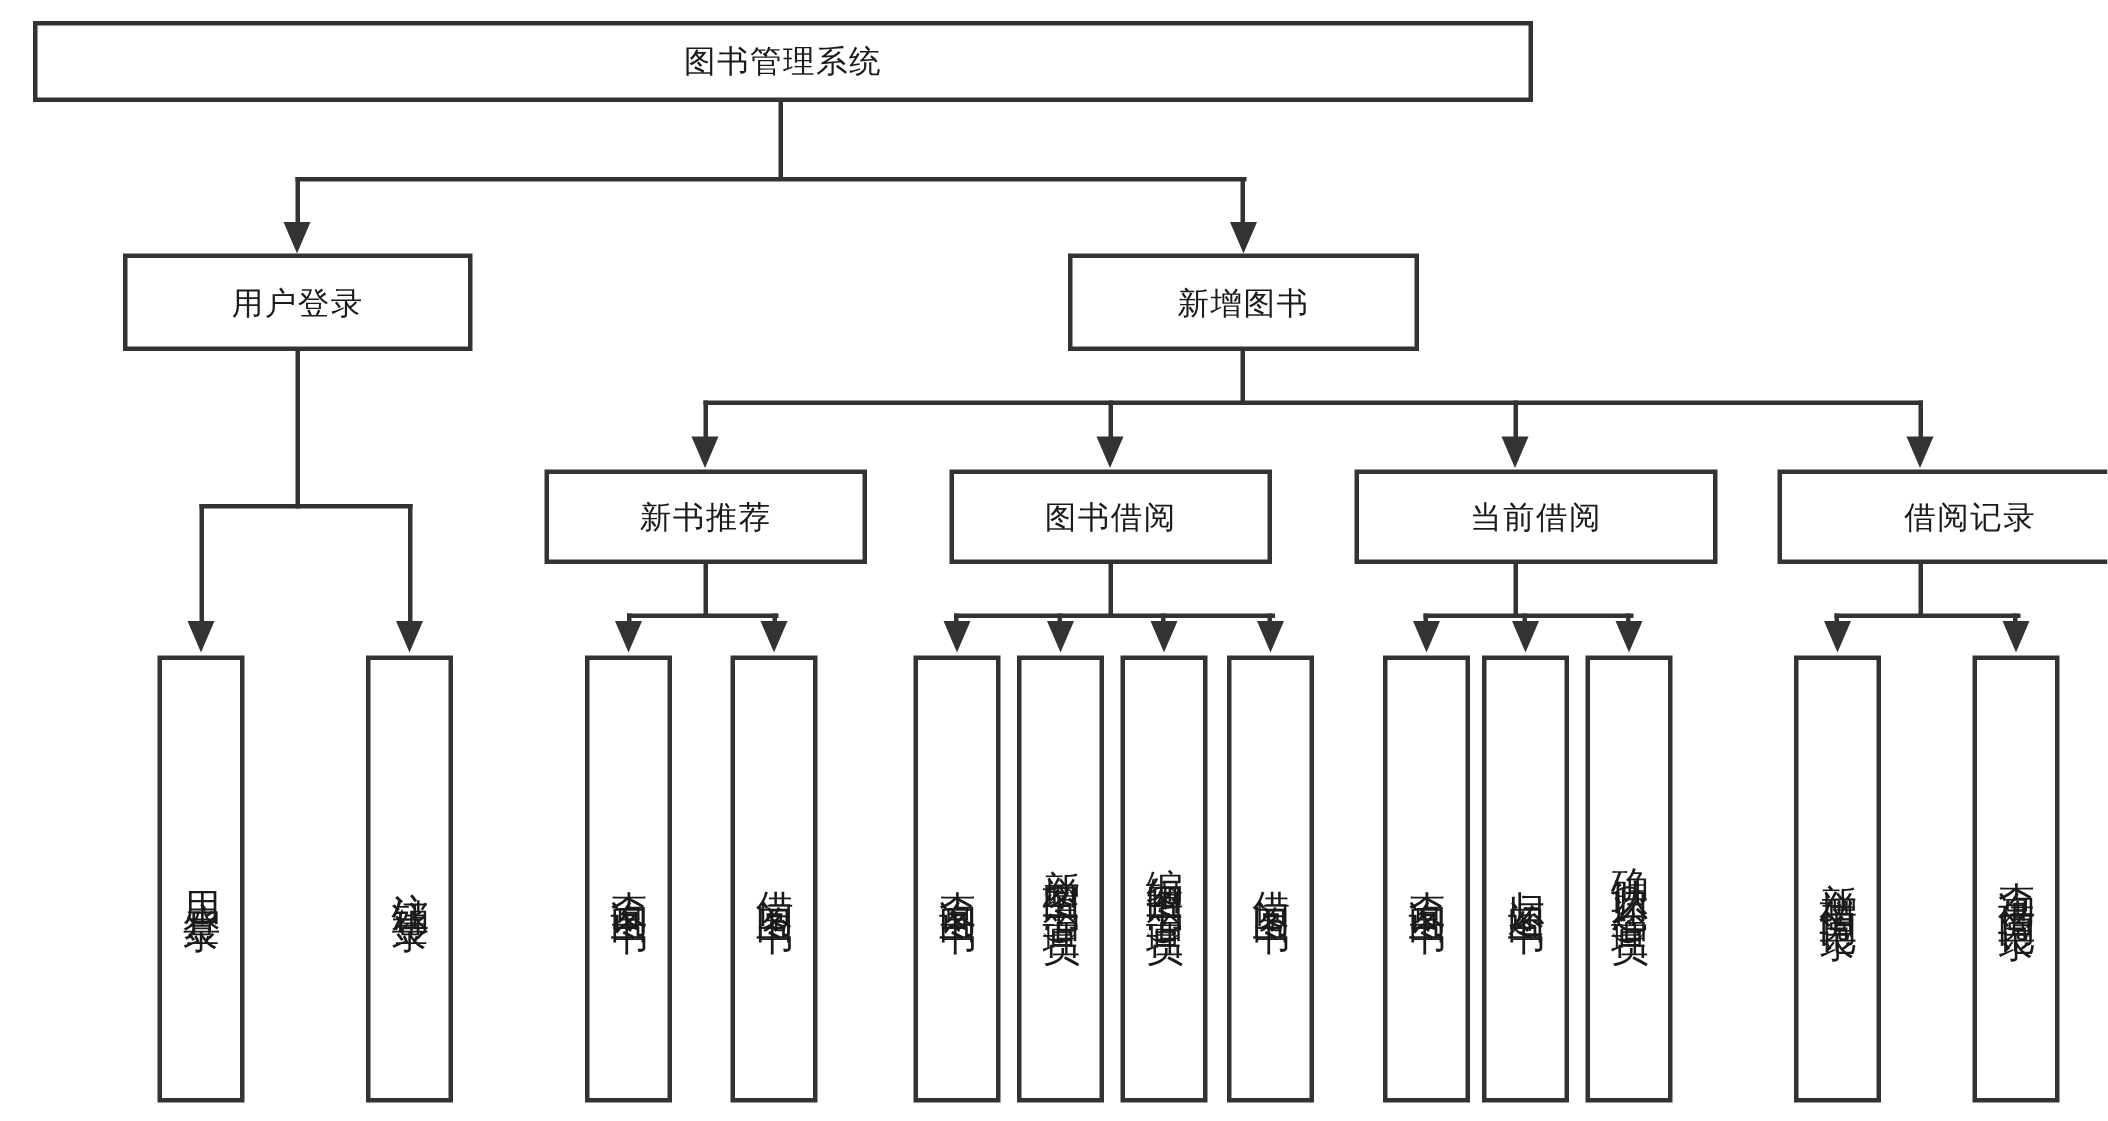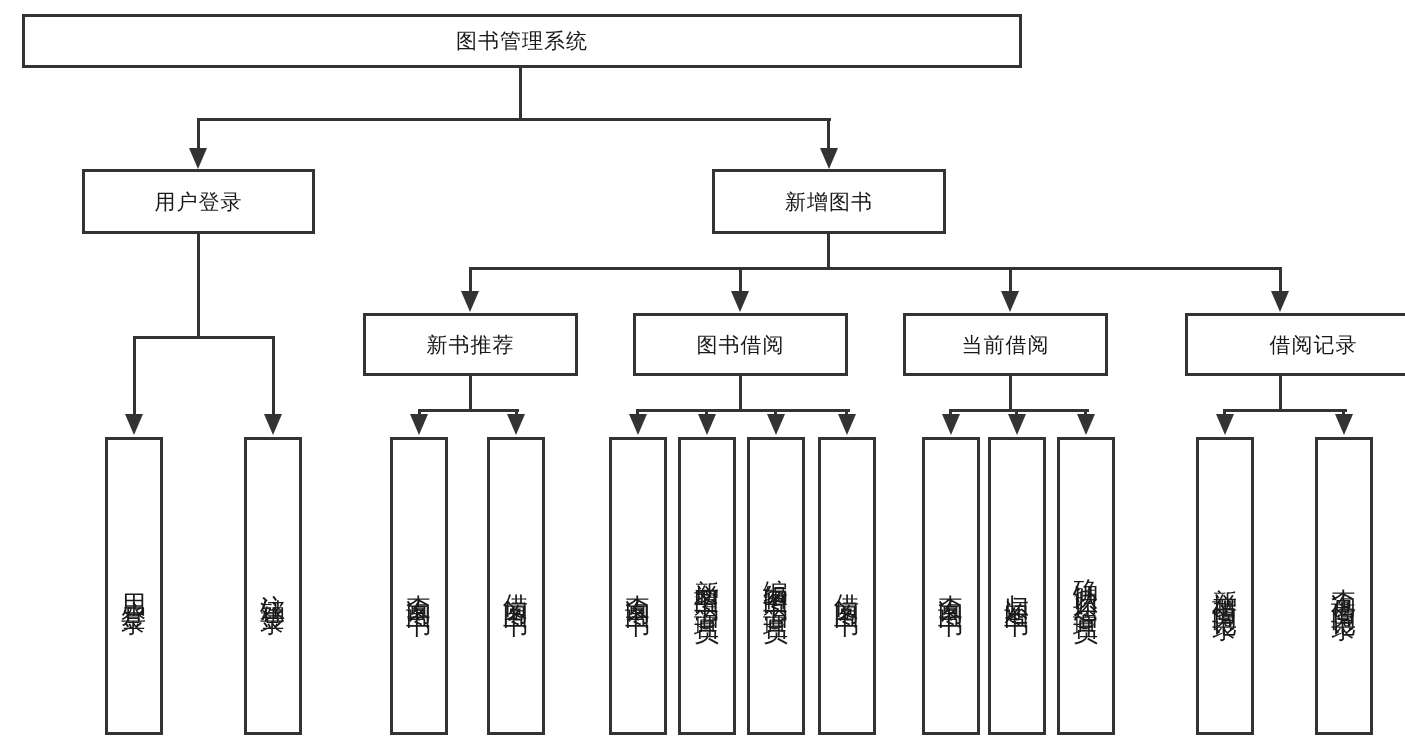--- a/index.html
+++ b/index.html
@@ -83,21 +83,21 @@
   <div class="ah" style="left:461px;top:291px"></div>
   <div class="vl" style="left:739px;top:267px;height:26px"></div>
   <div class="ah" style="left:731px;top:291px"></div>
   <div class="vl" style="left:1009px;top:267px;height:26px"></div>
   <div class="ah" style="left:1001px;top:291px"></div>
   <div class="vl" style="left:1279px;top:267px;height:26px"></div>
   <div class="ah" style="left:1271px;top:291px"></div>
 
   <div class="box h" style="left:363px;top:313px;width:215px;height:63px">新书推荐</div>
   <div class="box h" style="left:633px;top:313px;width:215px;height:63px">图书借阅</div>
-  <div class="box h" style="left:903px;top:313px;width:205px;height:63px">当前借阅</div>
+  <div class="box h" style="left:903px;top:313px;width:242px;height:63px">当前借阅</div>
   <div class="box h" style="left:1185px;top:313px;width:257px;height:63px">借阅记录</div>
 
   <div class="vl" style="left:469px;top:375px;height:37px"></div>
   <div class="hl" style="left:418px;top:409px;width:101px"></div>
   <div class="vl" style="left:418px;top:409px;height:8px"></div>
   <div class="ah" style="left:410px;top:414px"></div>
   <div class="vl" style="left:515px;top:409px;height:8px"></div>
   <div class="ah" style="left:507px;top:414px"></div>
 
   <div class="vl" style="left:739px;top:375px;height:37px"></div>

